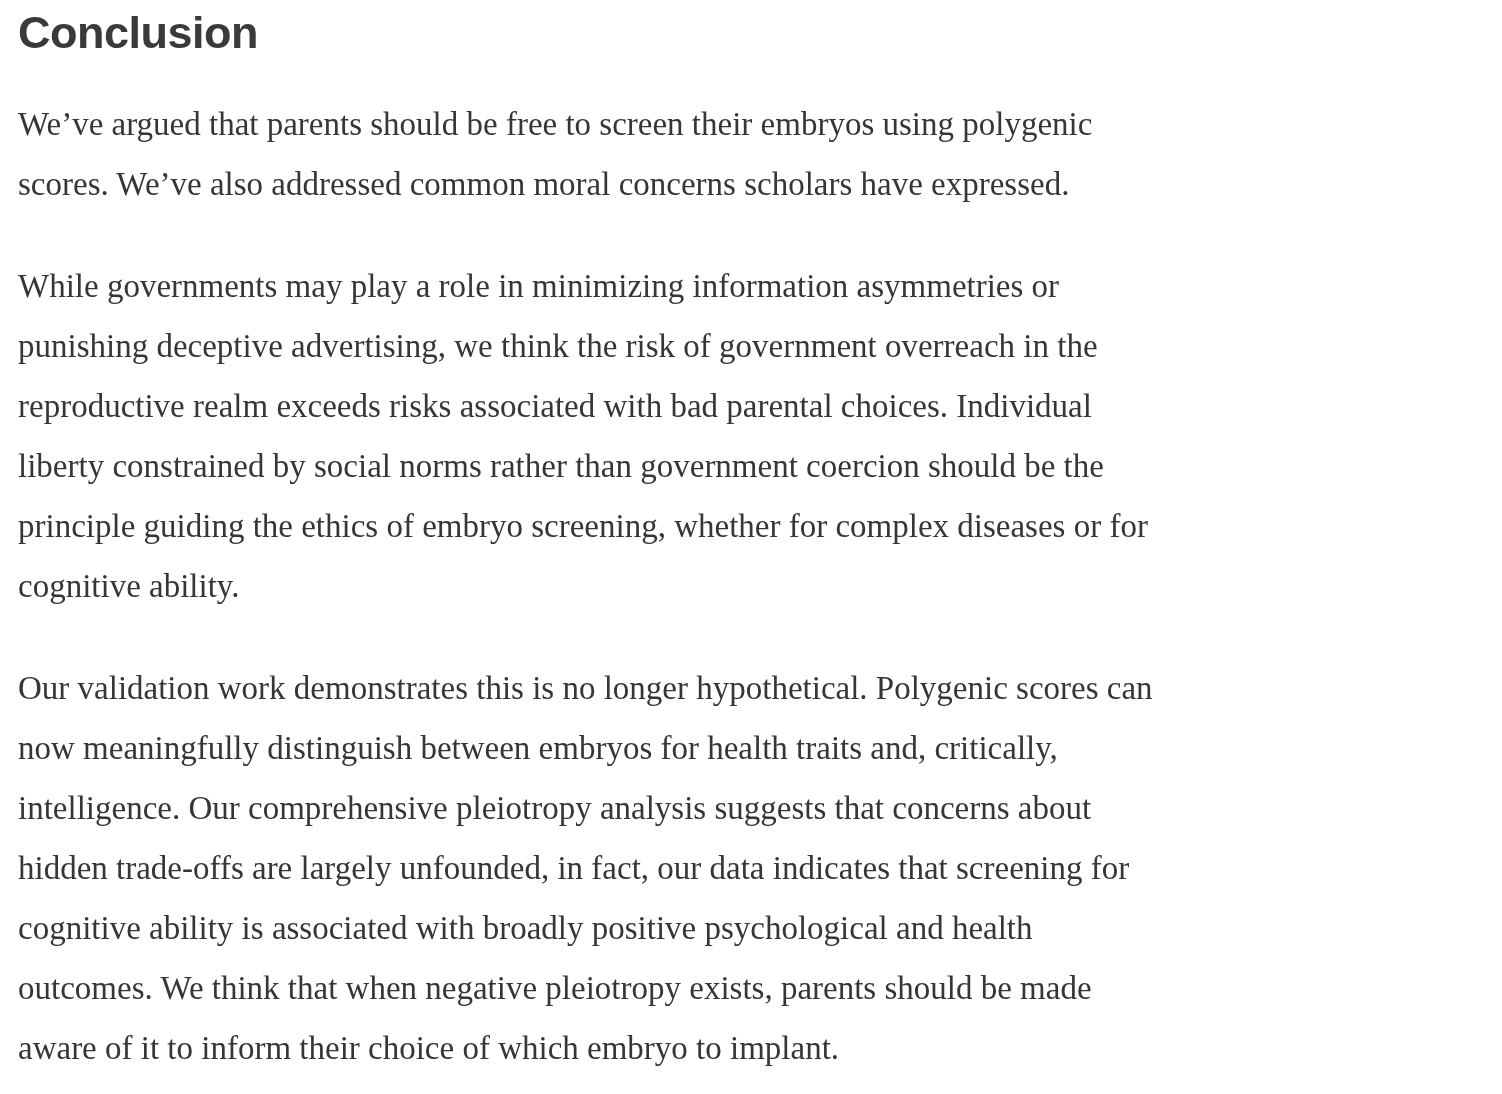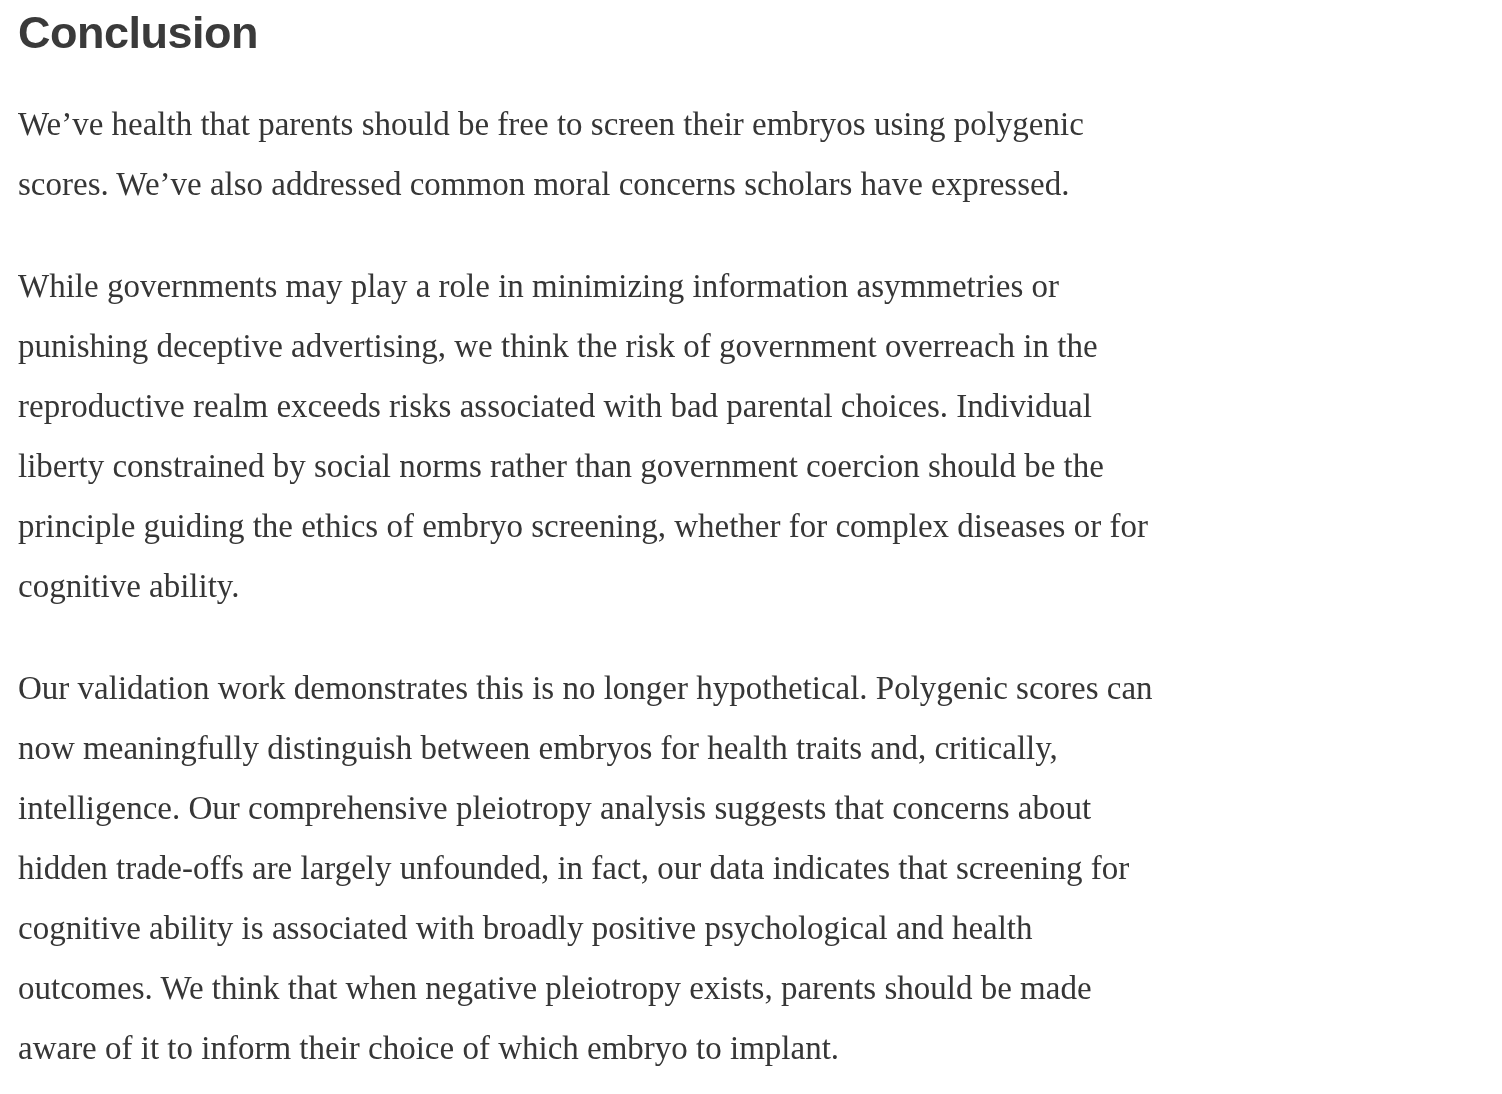--- a/index.html
+++ b/index.html
@@ -34,21 +34,21 @@
     white-space: pre-line;
     max-width: 1460px;
   }
 </style>
 </head>
 <body>
 
 <div class="page">
   <h1 class="section-heading">Conclusion</h1>
 
-  <p class="body-para">We’ve health that parents should be free to screen their embryos using polygenic
+  <p class="body-para">We’ve argued that parents should be free to screen their embryos using polygenic
 scores. We’ve also addressed common moral concerns scholars have expressed.</p>
 
   <p class="body-para">While governments may play a role in minimizing information asymmetries or
 punishing deceptive advertising, we think the risk of government overreach in the
 reproductive realm exceeds risks associated with bad parental choices. Individual
 liberty constrained by social norms rather than government coercion should be the
 principle guiding the ethics of embryo screening, whether for complex diseases or for
 cognitive ability.</p>
 
   <p class="body-para">Our validation work demonstrates this is no longer hypothetical. Polygenic scores can

